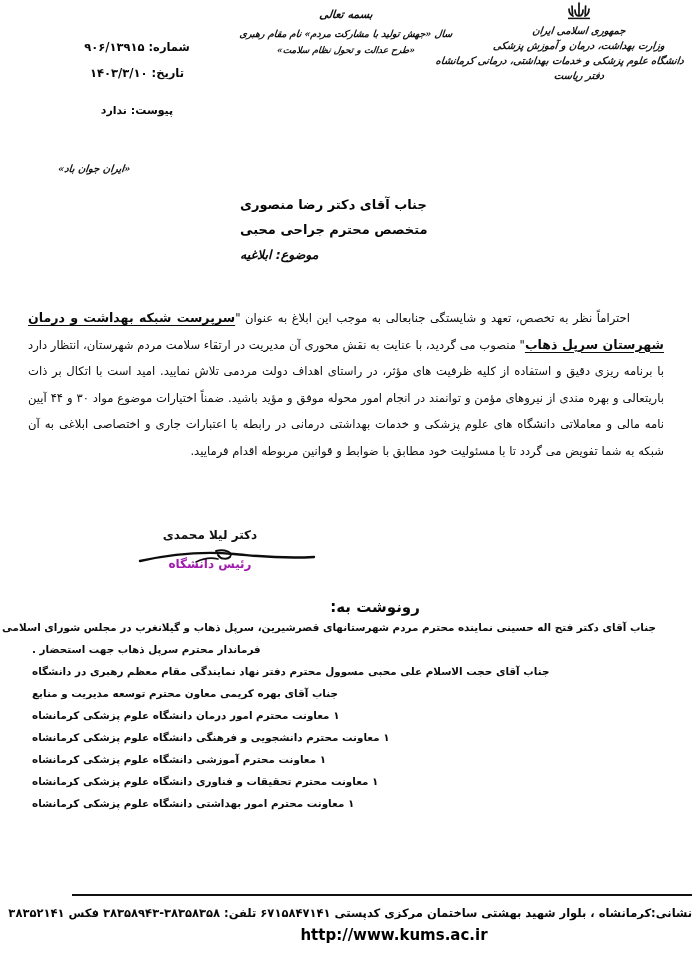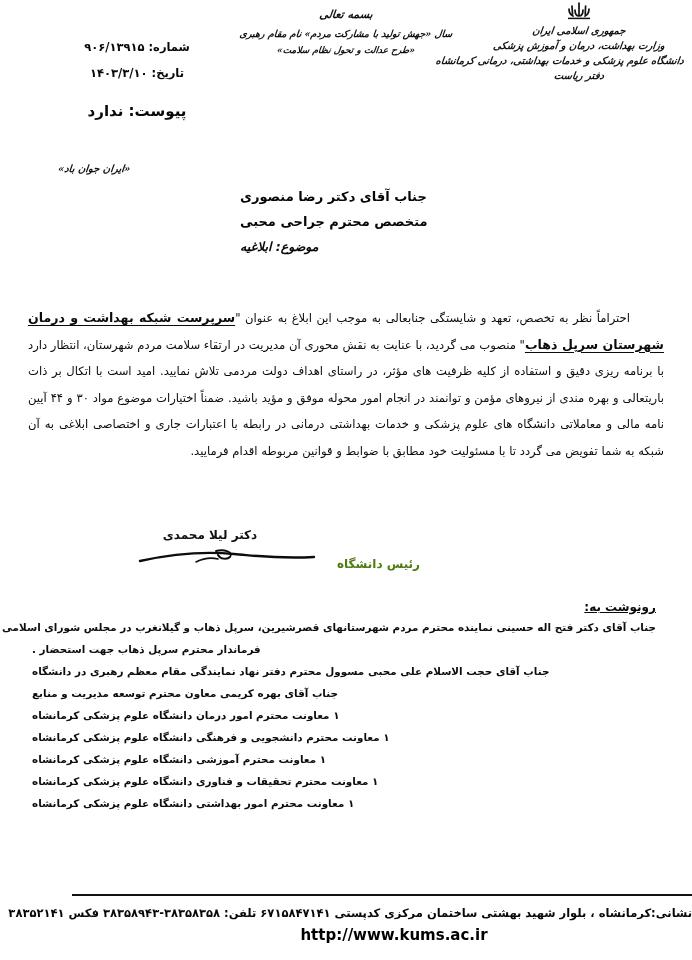--- a/index.html
+++ b/index.html
@@ -97,32 +97,32 @@
   .meta-row {
     font-size: 11.5px;
     font-weight: 700;
     line-height: 26px;
     text-align: center;
     color: #080808;
     letter-spacing: 0.2px;
   }
   .meta-row.attach {
     margin-top: 12px;
-    font-size: 15px;
+    font-size: 11px;
   }
 
   #slogan-note {
     top: 163px;
     left: 58px;
     font-size: 10px;
   }
 
   
   #addressee {
-    top: 184px;
+    top: 192px;
     right: 32px;
     width: 420px;
     text-align: left;
   }
   #addressee .ad-line {
     font-size: 13px;
     font-weight: 700;
     line-height: 25px;
     color: #060606;
     letter-spacing: 0.1px;
@@ -180,39 +180,37 @@
     left: 138px;
     width: 178px;
     height: 16px;
     pointer-events: none;
   }
   #sig-role {
     font-size: 12px;
     font-weight: 700;
     line-height: 20px;
     margin-top: 10px;
-    color: #4d7c0f;
-    text-align: right;
+    color: #a21caf;
   }
 
   
   #cc-block {
     top: 598px;
     right: 36px;
     width: 624px;
     text-align: left;
   }
   #cc-title {
-    font-size: 12px;
+    font-size: 15px;
     font-weight: 700;
     line-height: 18px;
-    text-align: right;
+    text-align: center;
     padding-left: 62px;
     color: #0a0a0a;
-    text-decoration: underline;
   }
   .cc-item {
     font-size: 10.4px;
     font-weight: 600;
     line-height: 22px;
     text-align: left;
     color: #0d0d0d;
     letter-spacing: 0.05px;
     white-space: nowrap;
   }

